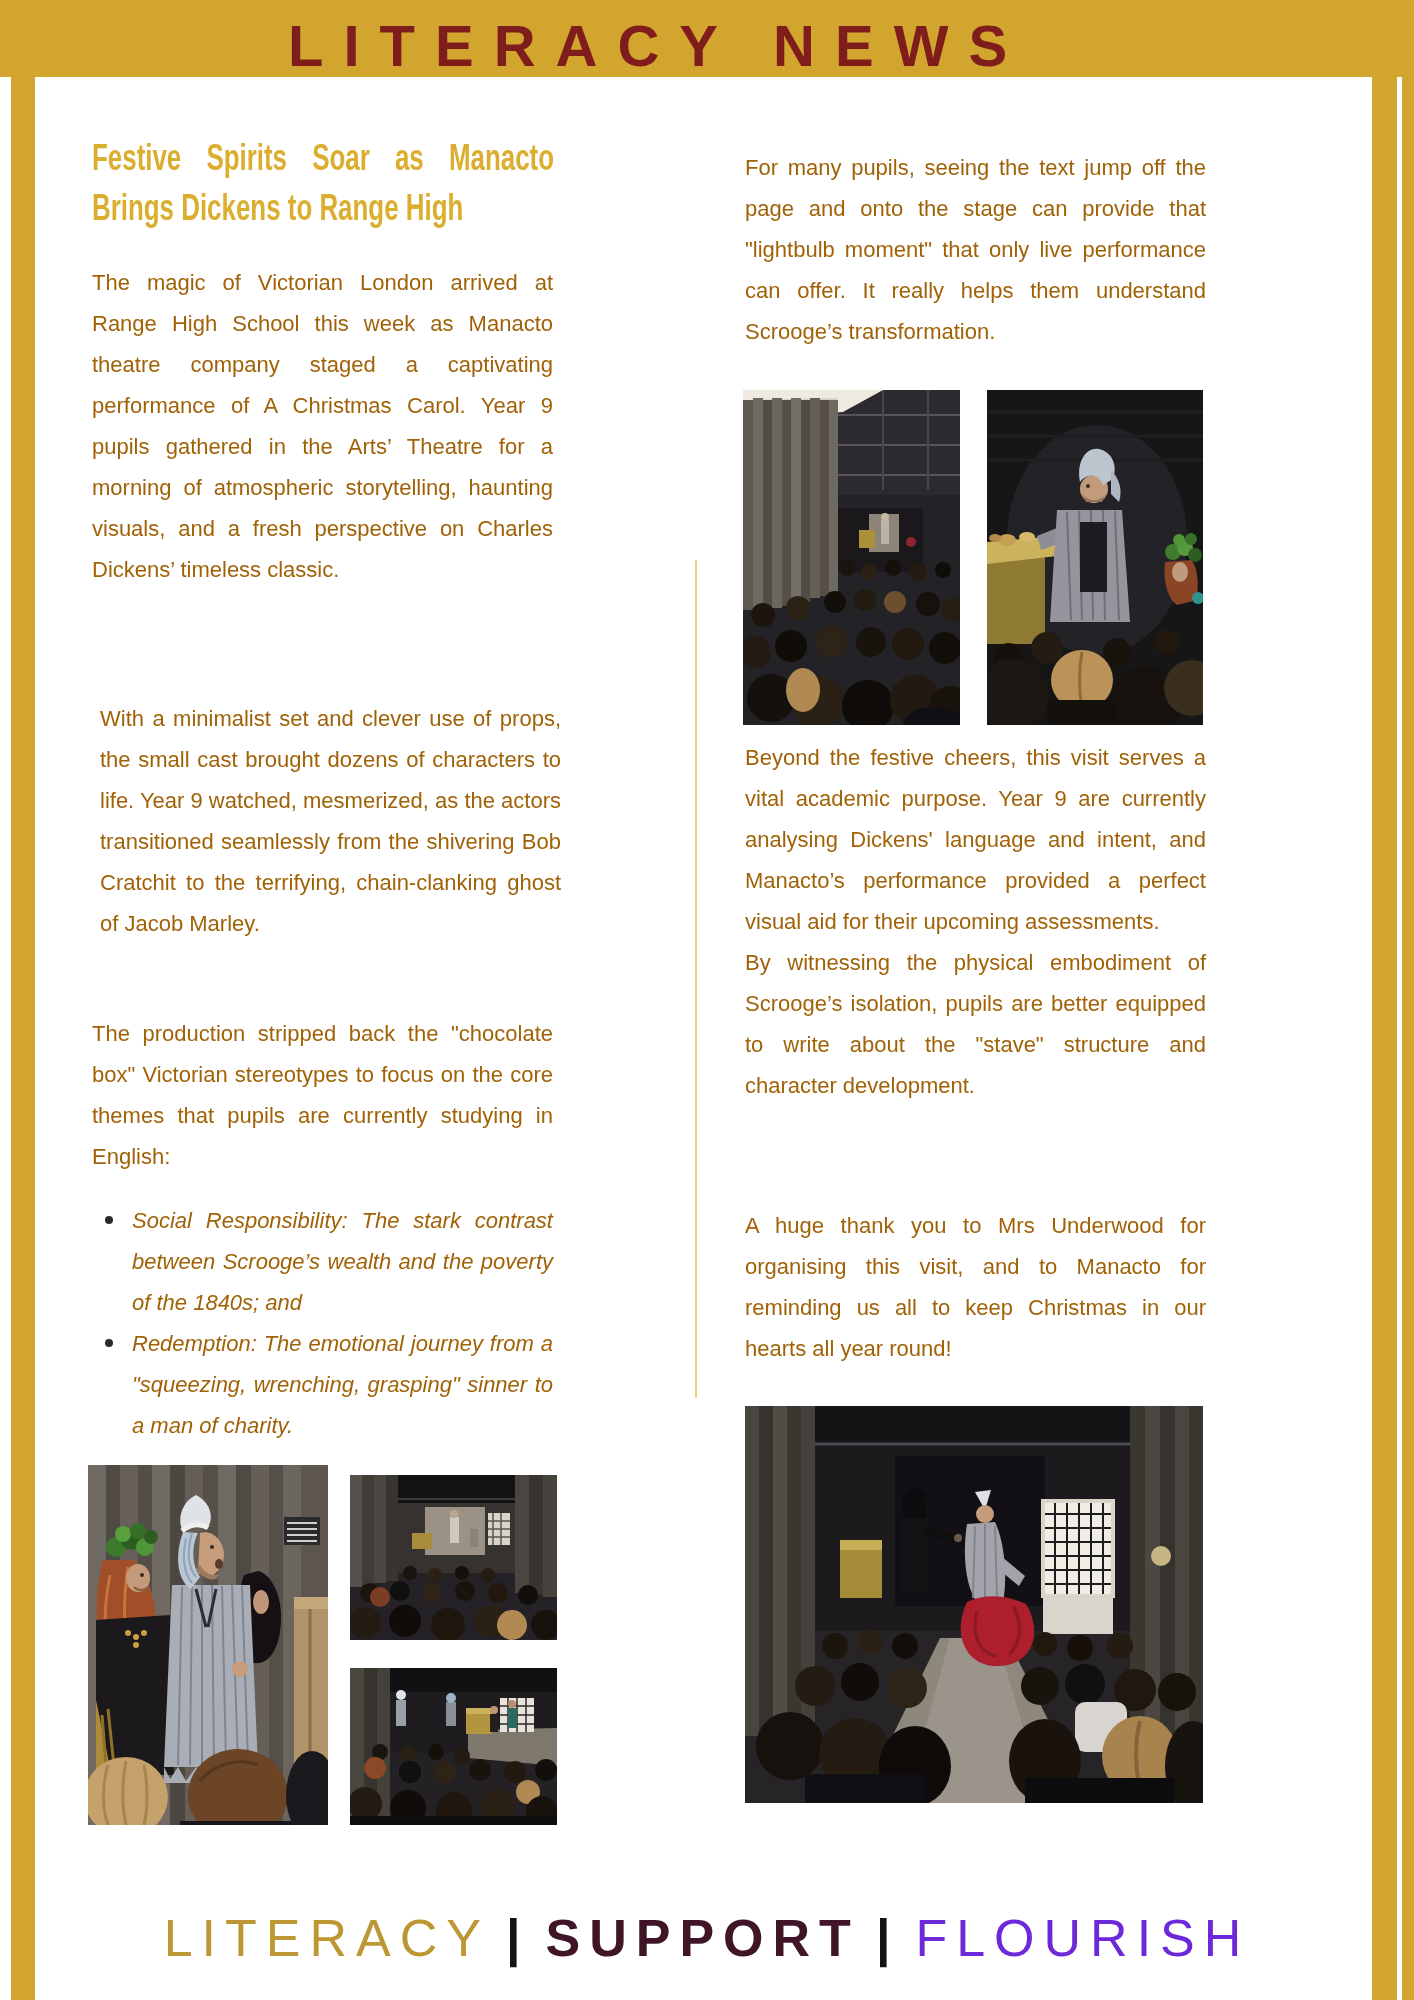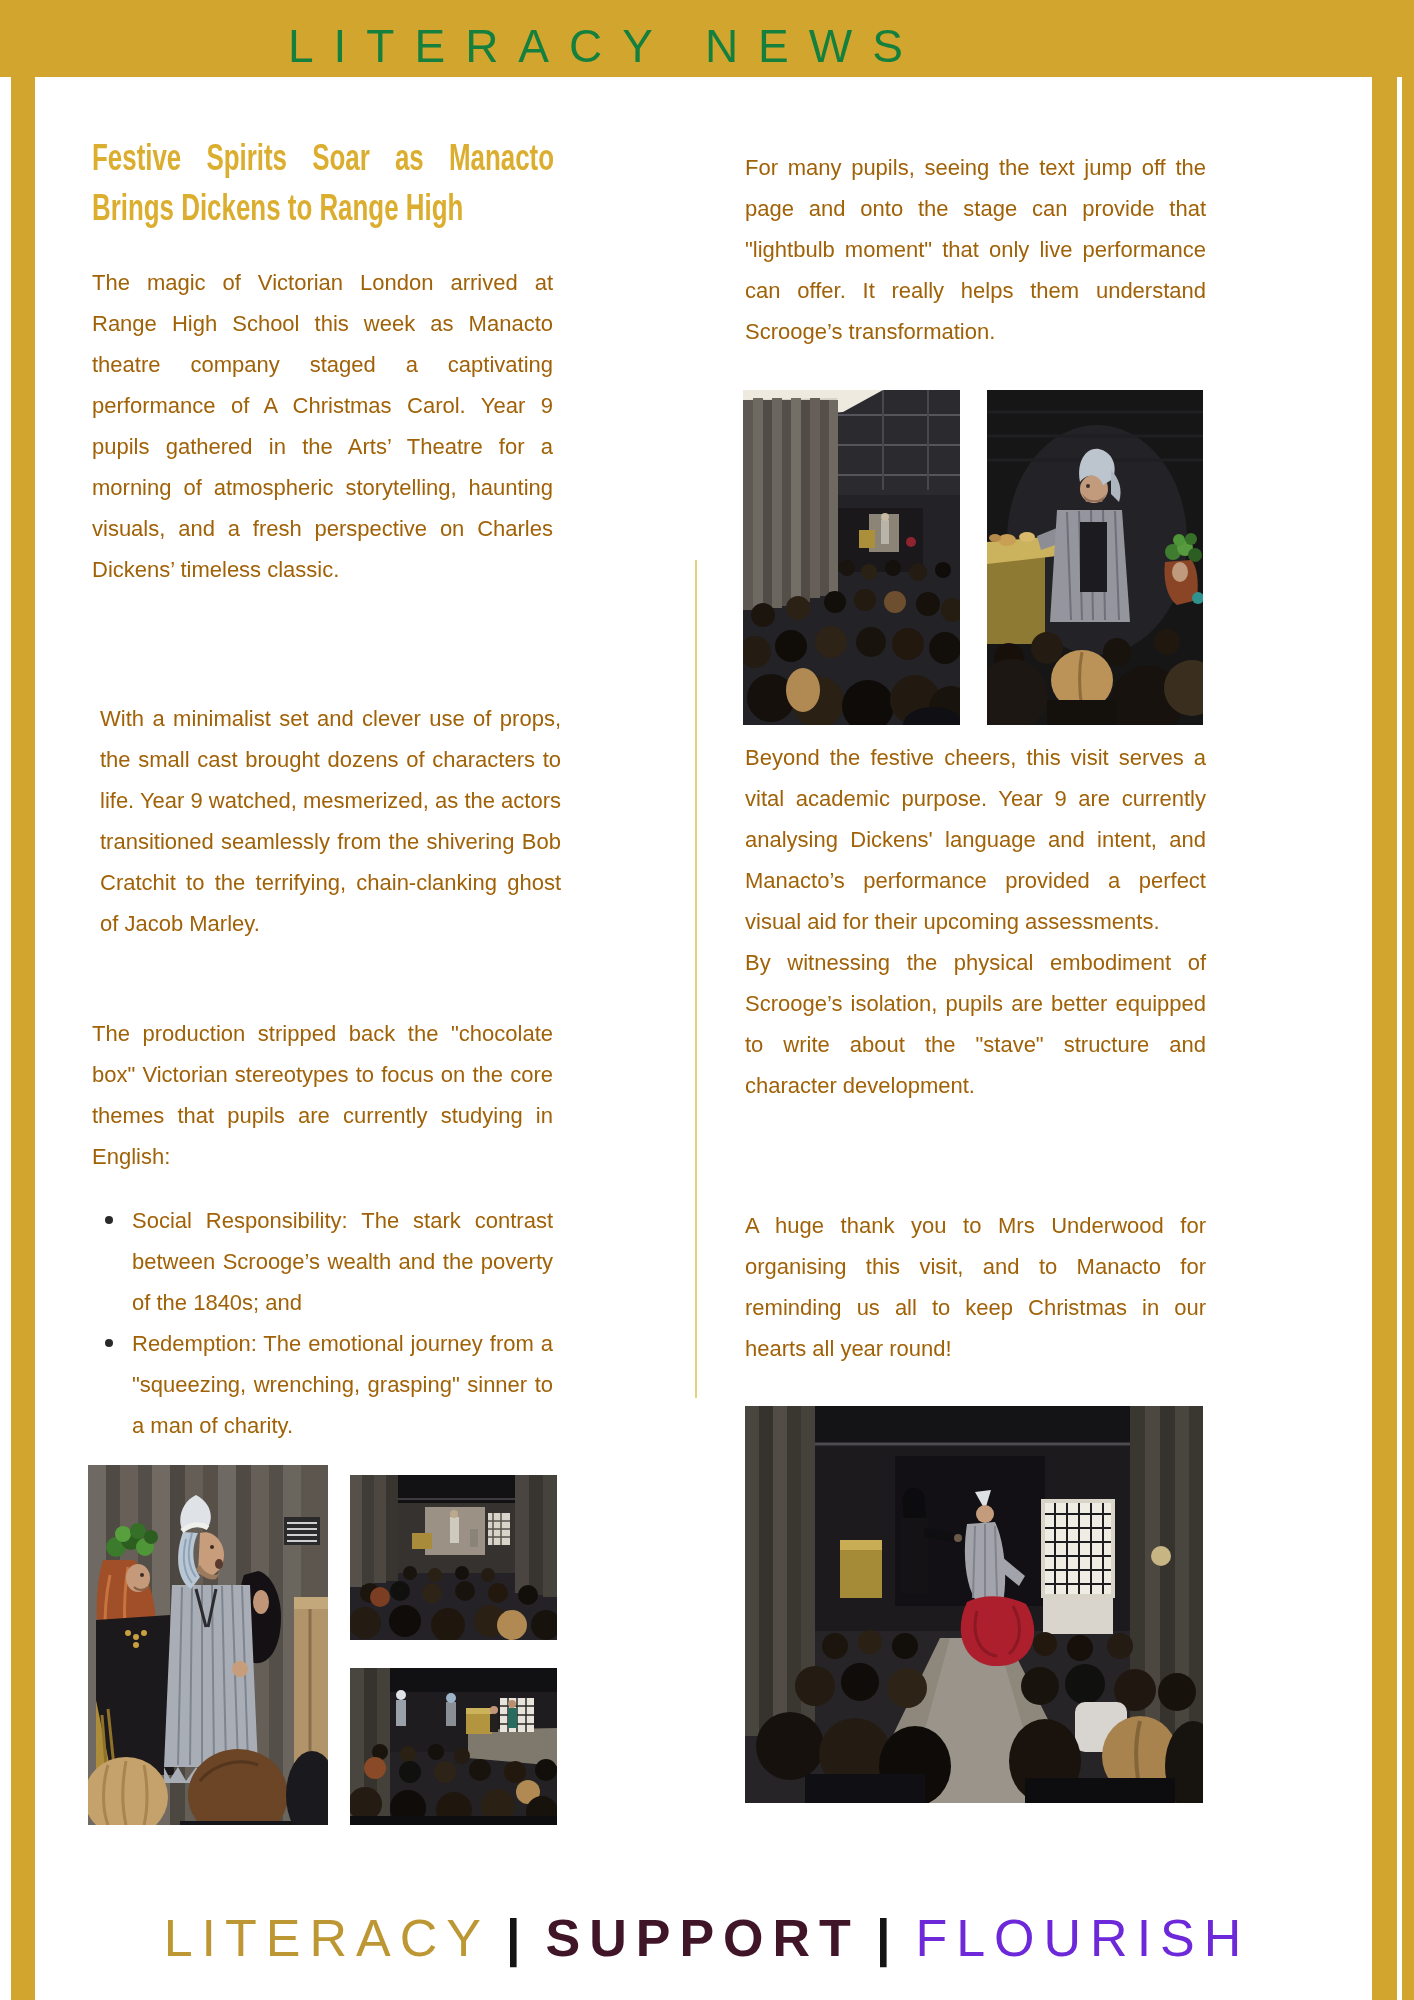--- a/index.html
+++ b/index.html
@@ -3,22 +3,22 @@
 <meta charset="utf-8">
 <style>
   html,body{margin:0;padding:0;background:#ffffff;}
   .page{
     position:relative;width:1414px;height:2000px;background:#ffffff;
     font-family:"Liberation Sans","DejaVu Sans",sans-serif;overflow:hidden;
   }
   
   .top-band{position:absolute;left:0;top:0;width:1414px;height:77px;background:#D2A62E;}
   .masthead{
-    position:absolute;left:288px;top:13px;margin:0;color:#15803d;
-    font-size:46px;line-height:66px;font-weight:normal;letter-spacing:20px;white-space:nowrap;
+    position:absolute;left:288px;top:13px;margin:0;color:#7f1d1d;
+    font-size:58px;line-height:66px;font-weight:bold;letter-spacing:20px;white-space:nowrap;
   }
   .bar-left{position:absolute;left:11px;top:0;bottom:0;width:24px;background:#D2A62E;}
   .bar-right{position:absolute;left:1372px;top:0;bottom:0;width:25px;background:#D2A62E;}
   .edge-right{position:absolute;left:1402px;top:0;bottom:0;width:12px;background:#D2A62E;}
   .divider{position:absolute;left:695px;top:560px;width:2px;height:838px;background:#E5D07D;}
   
   .headline{
     position:absolute;left:92px;top:133px;width:660px;margin:0;
     transform:scaleX(0.70);transform-origin:0 0;
     font-size:37px;line-height:50px;font-weight:bold;color:#DCAE2F;text-align:justify;
@@ -29,21 +29,21 @@
   }
   .body-block p{margin:0;}
   .lp1{left:92px;top:262px;}
   .lp2{left:100px;top:698px;}
   .lp3{left:92px;top:1013px;}
   .lbullets{left:92px;top:1200px;}
   .rp1{left:745px;top:147px;}
   .rp23{left:745px;top:737px;}
   .rp4{left:745px;top:1205px;}
   ul.bullets{list-style:none;margin:0;padding:0;}
-  ul.bullets li{position:relative;padding-left:40px;margin:0;}
+  ul.bullets li{position:relative;padding-left:40px;margin:0;font-style:italic;}
   ul.bullets li::before{
     content:"";position:absolute;left:13px;top:16px;width:8px;height:8px;border-radius:50%;background:#2A2A2A;
   }
   
   figure{margin:0;padding:0;position:absolute;overflow:hidden;background:#1b1a1d;}
   figure svg{display:block;width:100%;height:100%;}
   .figA{left:743px;top:390px;width:217px;height:335px;}
   .figB{left:987px;top:390px;width:216px;height:335px;}
   .figC{left:745px;top:1406px;width:458px;height:397px;}
   .figD{left:88px;top:1465px;width:240px;height:360px;}

